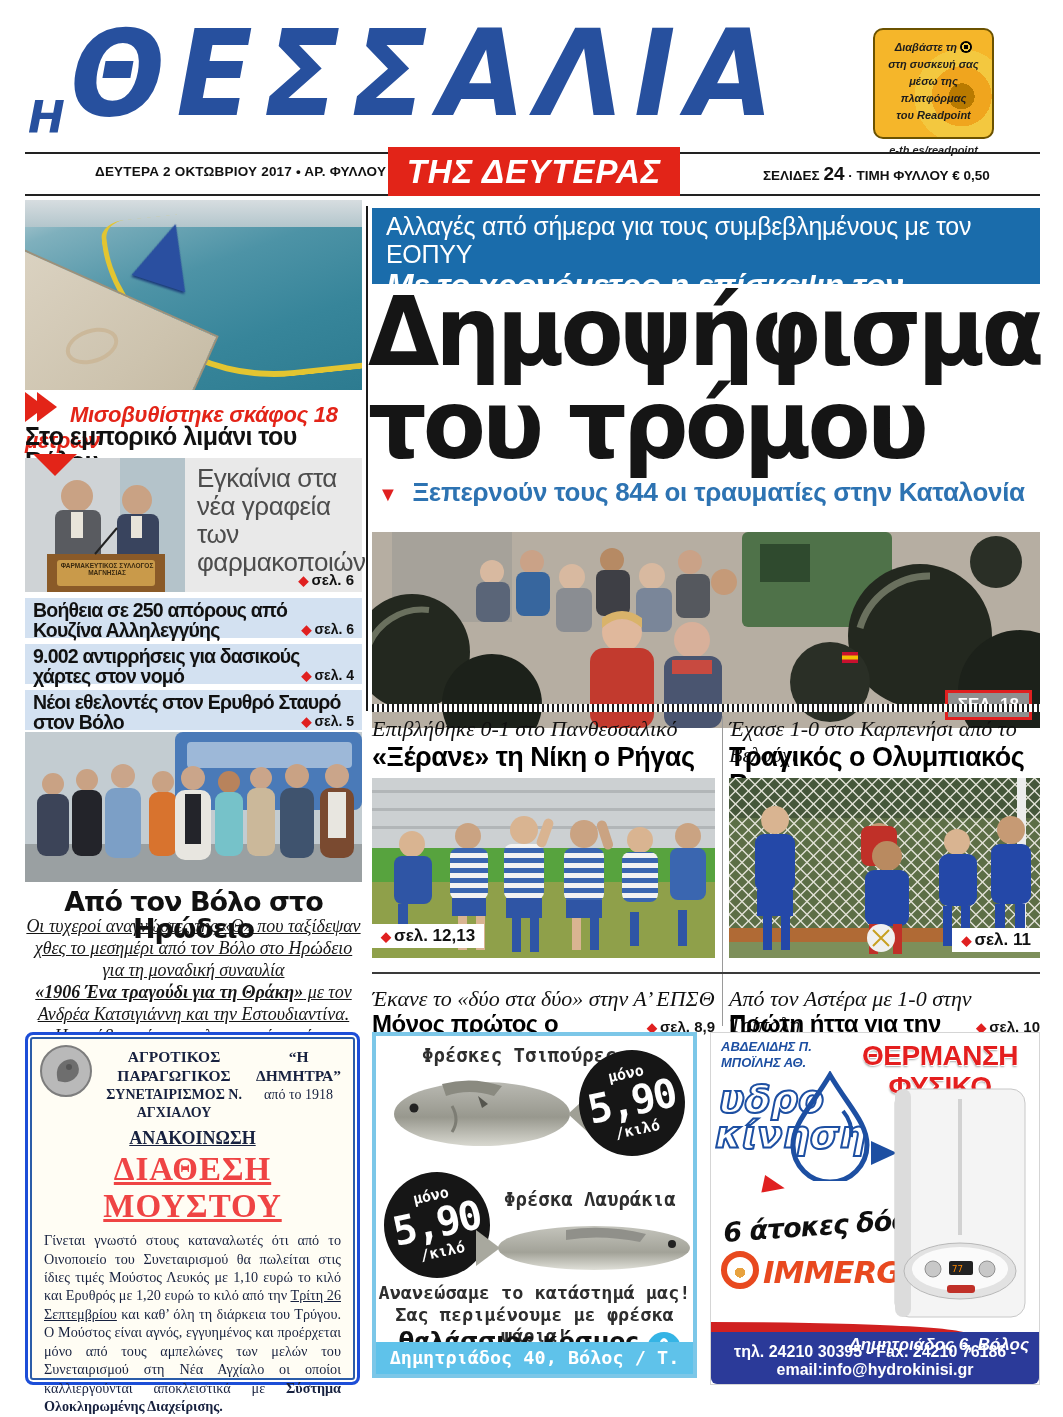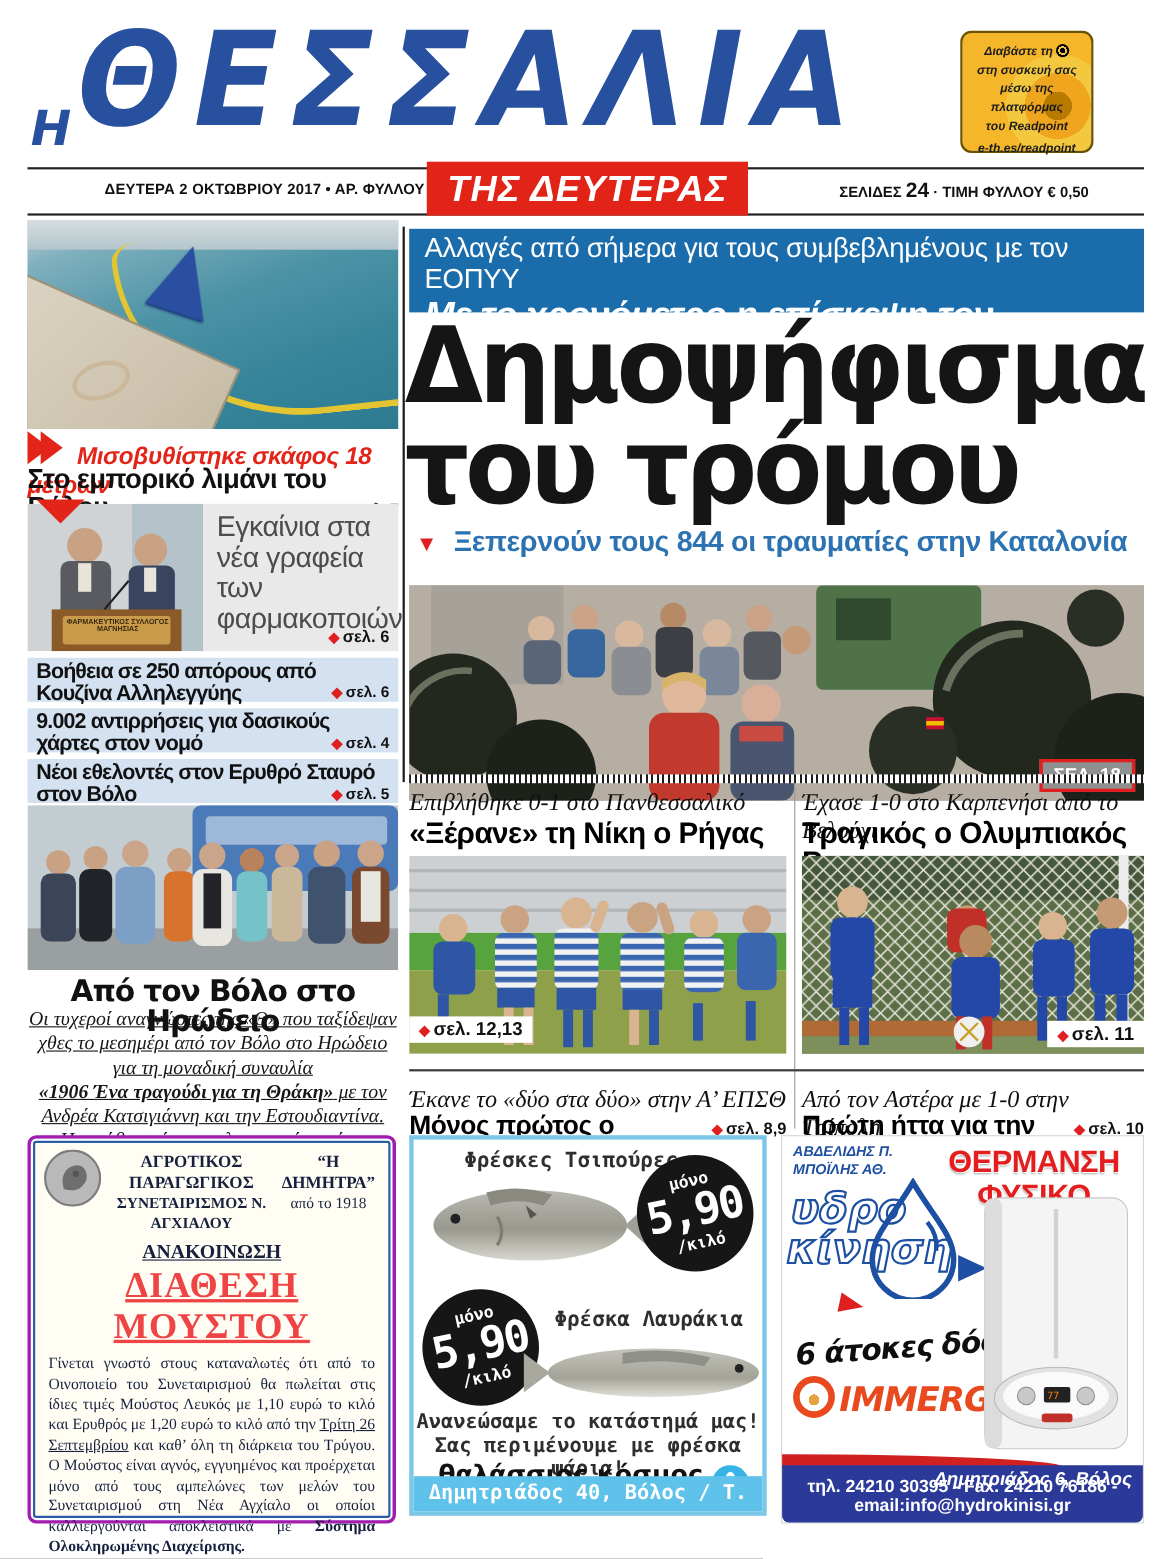--- a/index.html
+++ b/index.html
@@ -8,21 +8,21 @@
   .abs{position:absolute;}
 
   
   .m-eta{left:28px;top:92px;font:italic bold 44px "DejaVu Sans",sans-serif;color:#27509e;}
   .m-title{left:70px;top:14px;font:italic bold 112px/1 "DejaVu Sans",sans-serif;
            letter-spacing:11px;color:#27509e;transform:scaleY(1.06);transform-origin:top left;}
   .rp-box{left:873px;top:28px;width:121px;height:111px;border:2px solid #6b5200;border-radius:10px;
           background:radial-gradient(circle at 74% 62%,#b97a00 0 13px,#f0a51e 13px 30px,#f3c83f 30px 47px,#f5b62a 47px);
           text-align:center;padding-top:9px;box-sizing:border-box;}
   .rp-box div{font:italic bold 11px/1.55 "Liberation Sans",sans-serif;color:#1c1c1c;}
-  .rp-url{margin-top:3px;font:italic bold 12px "Liberation Sans",sans-serif;color:#111;}
+  .rp-url{margin-top:18px;font:italic bold 12px "Liberation Sans",sans-serif;color:#111;}
   .theta{display:inline-block;width:12px;height:12px;border-radius:50%;vertical-align:-2px;
          background:radial-gradient(circle,#000 0 2.5px,#f3c83f 2.5px 4px,#000 4px);}
 
   
   .d-row{left:25px;top:152px;width:1015px;height:40px;border-top:2px solid #222;border-bottom:2px solid #222;}
   .d-date{left:95px;top:164px;font:bold 13.5px "Liberation Sans",sans-serif;letter-spacing:.2px;}
   .d-ed{left:388px;top:147px;width:292px;height:49px;background:#e22418;color:#fff;text-align:center;
         font:italic bold 33px/49px "Liberation Sans",sans-serif;letter-spacing:1px;}
   .d-pg{left:763px;top:163px;font:bold 13.5px "Liberation Sans",sans-serif;}
   .d-pg b{font-size:19px;}
@@ -82,21 +82,21 @@
   .badge{position:absolute;right:8px;bottom:8px;background:#8f9090;border:3px solid #e02020;color:#fff;
          font:bold 17px "Liberation Sans",sans-serif;padding:2px 10px;}
 
   
   .sA{left:372px;width:343px;} .sB{left:729px;width:311px;}
   .spA-photo{left:372px;top:778px;width:343px;height:180px;}
   .spB-photo{left:729px;top:778px;width:311px;height:180px;} .row2t{top:1012px;display:flex;justify-content:space-between;align-items:baseline;}
   .row2t .sp-title{font-size:24px;}
 
   
-  .ad1{left:25px;top:1032px;width:335px;height:353px;background:#fffdf4;border:3px solid #a21caf;border-radius:8px;
+  .ad1{left:25px;top:1032px;width:335px;height:353px;background:#fffdf4;border:3px solid #1d4ed8;border-radius:8px;
        box-shadow:inset 0 0 0 2px #fff,inset 0 0 0 4px #2b5ca8;box-sizing:border-box;padding:12px 16px 0 16px;
        font-family:"Liberation Serif",serif;color:#17213f;}
   .ad1 .hdr{display:flex;justify-content:space-between;}
   .ad1 .h1{font:bold 15.5px/1.25 "Liberation Serif",serif;text-align:center;}
   .ad1 .h2{font:bold 14px/1.3 "Liberation Serif",serif;text-align:center;}
   .ad1 .ann{text-align:center;font:bold 18px "Liberation Serif",serif;text-decoration:underline;margin-top:6px;}
   .ad1 .big{text-align:center;font:bold 33px "Liberation Serif",serif;color:#ef4444;text-decoration:underline;margin-top:2px;letter-spacing:1px;}
   .ad1 .body{font:14.2px/1.3 "Liberation Serif",serif;text-align:justify;margin-top:6px;}
   .coin{position:absolute;left:12px;top:10px;}
 

